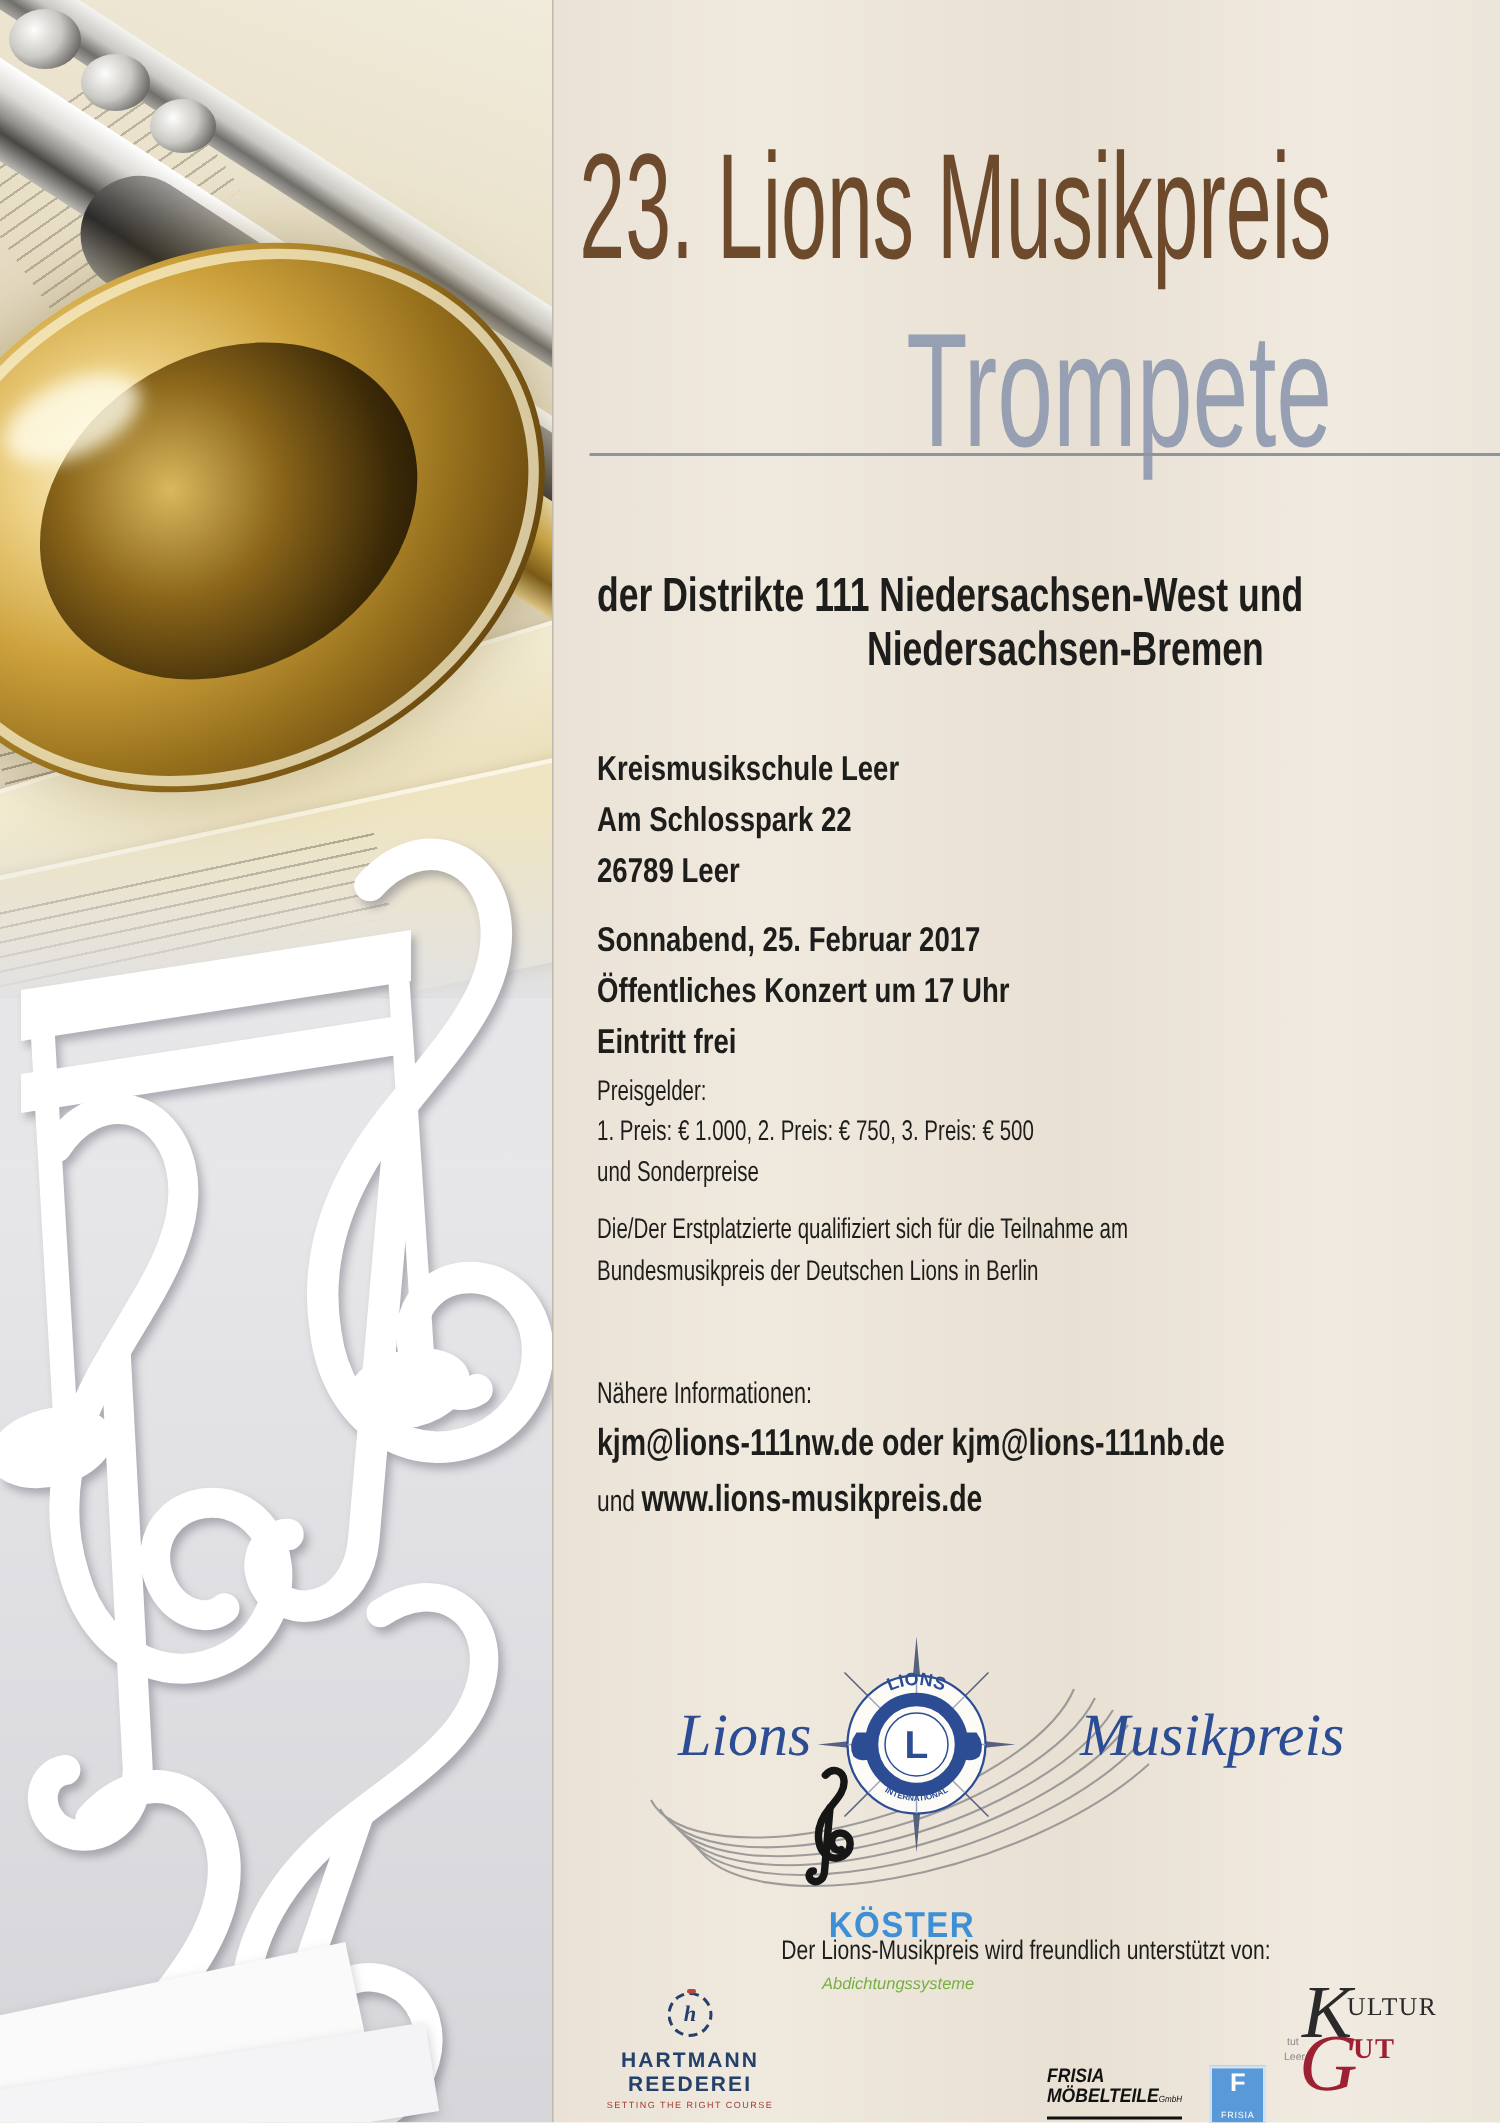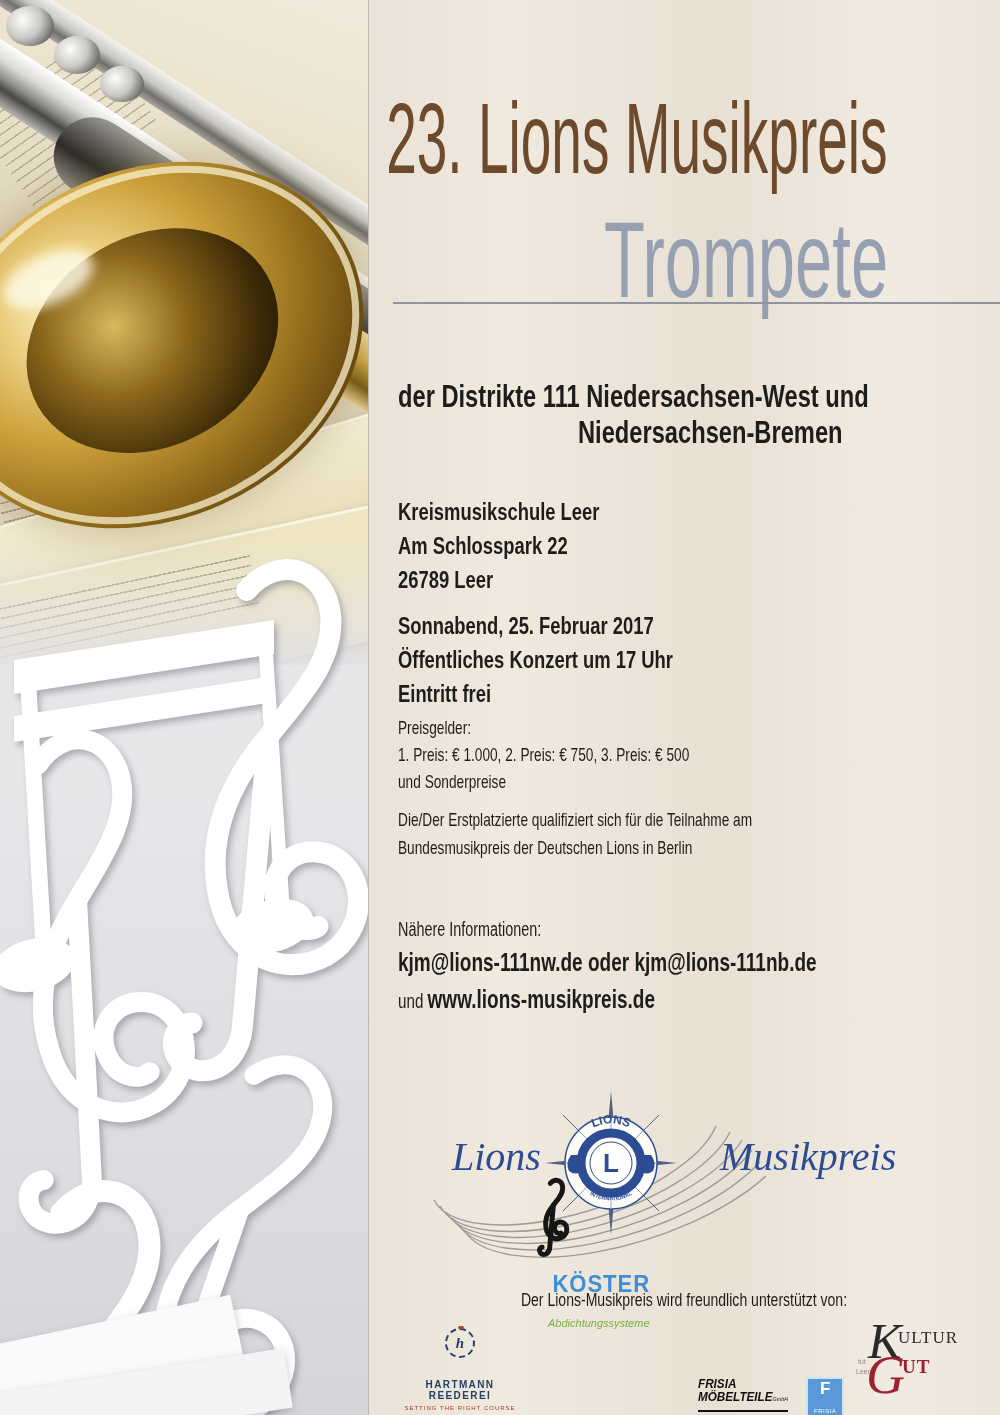--- a/index.html
+++ b/index.html
@@ -67,21 +67,21 @@
           transform:scaleX(.78);white-space:nowrap;}
   
   .logo-svg{position:absolute;left:420px;top:1088px;}
   
   .sponsor{position:absolute;color:#1d1d1b;}
   .hartmann{left:396px;top:1328px;width:128px;text-align:center;}
   .hartmann .circ{width:26px;height:26px;margin:0 auto;border:2px dashed #23416b;border-radius:50%;
       font-family:"Liberation Serif",serif;font-style:italic;font-weight:bold;font-size:15px;color:#23416b;
       display:flex;align-items:center;justify-content:center;position:relative;}
   .hartmann .circ i{position:absolute;top:-4px;left:11px;width:6px;height:3px;background:#b5473c;border-radius:2px;}
-  .hartmann .nm{margin-top:21px;font-size:10px;font-weight:bold;letter-spacing:1.4px;color:#23416b;}
+  .hartmann .nm{margin-top:7px;font-size:14px;font-weight:bold;letter-spacing:1.4px;color:#23416b;}
   .hartmann .tg{margin-top:4px;font-size:6px;letter-spacing:1px;color:#a33a35;}
   .koester{left:548px;top:1270px;width:112px;}
   .koester .nm{font-size:24px;font-weight:bold;color:#3f8fd6;letter-spacing:1px;transform:scaleX(.92);transform-origin:center;}
   .koester .tg{font-size:11px;font-style:italic;color:#76b043;margin-top:19px;}
   .frisia{left:698px;top:1338px;display:flex;align-items:flex-start;gap:8px;margin-top:39px;}
   .frisia .txt{font-style:italic;font-weight:bold;font-size:13px;line-height:13px;color:#111;
       border-bottom:2px solid #111;padding-bottom:4px;transform:scaleX(.9);transform-origin:left top;}
   .frisia .txt .gm{font-size:6px;font-weight:normal;}
   .frisia .badge{width:34px;height:34px;background:#5a99d8;border:2px solid #cfe2f4;
       display:flex;flex-direction:column;align-items:center;justify-content:space-between;padding:1px 0;}

